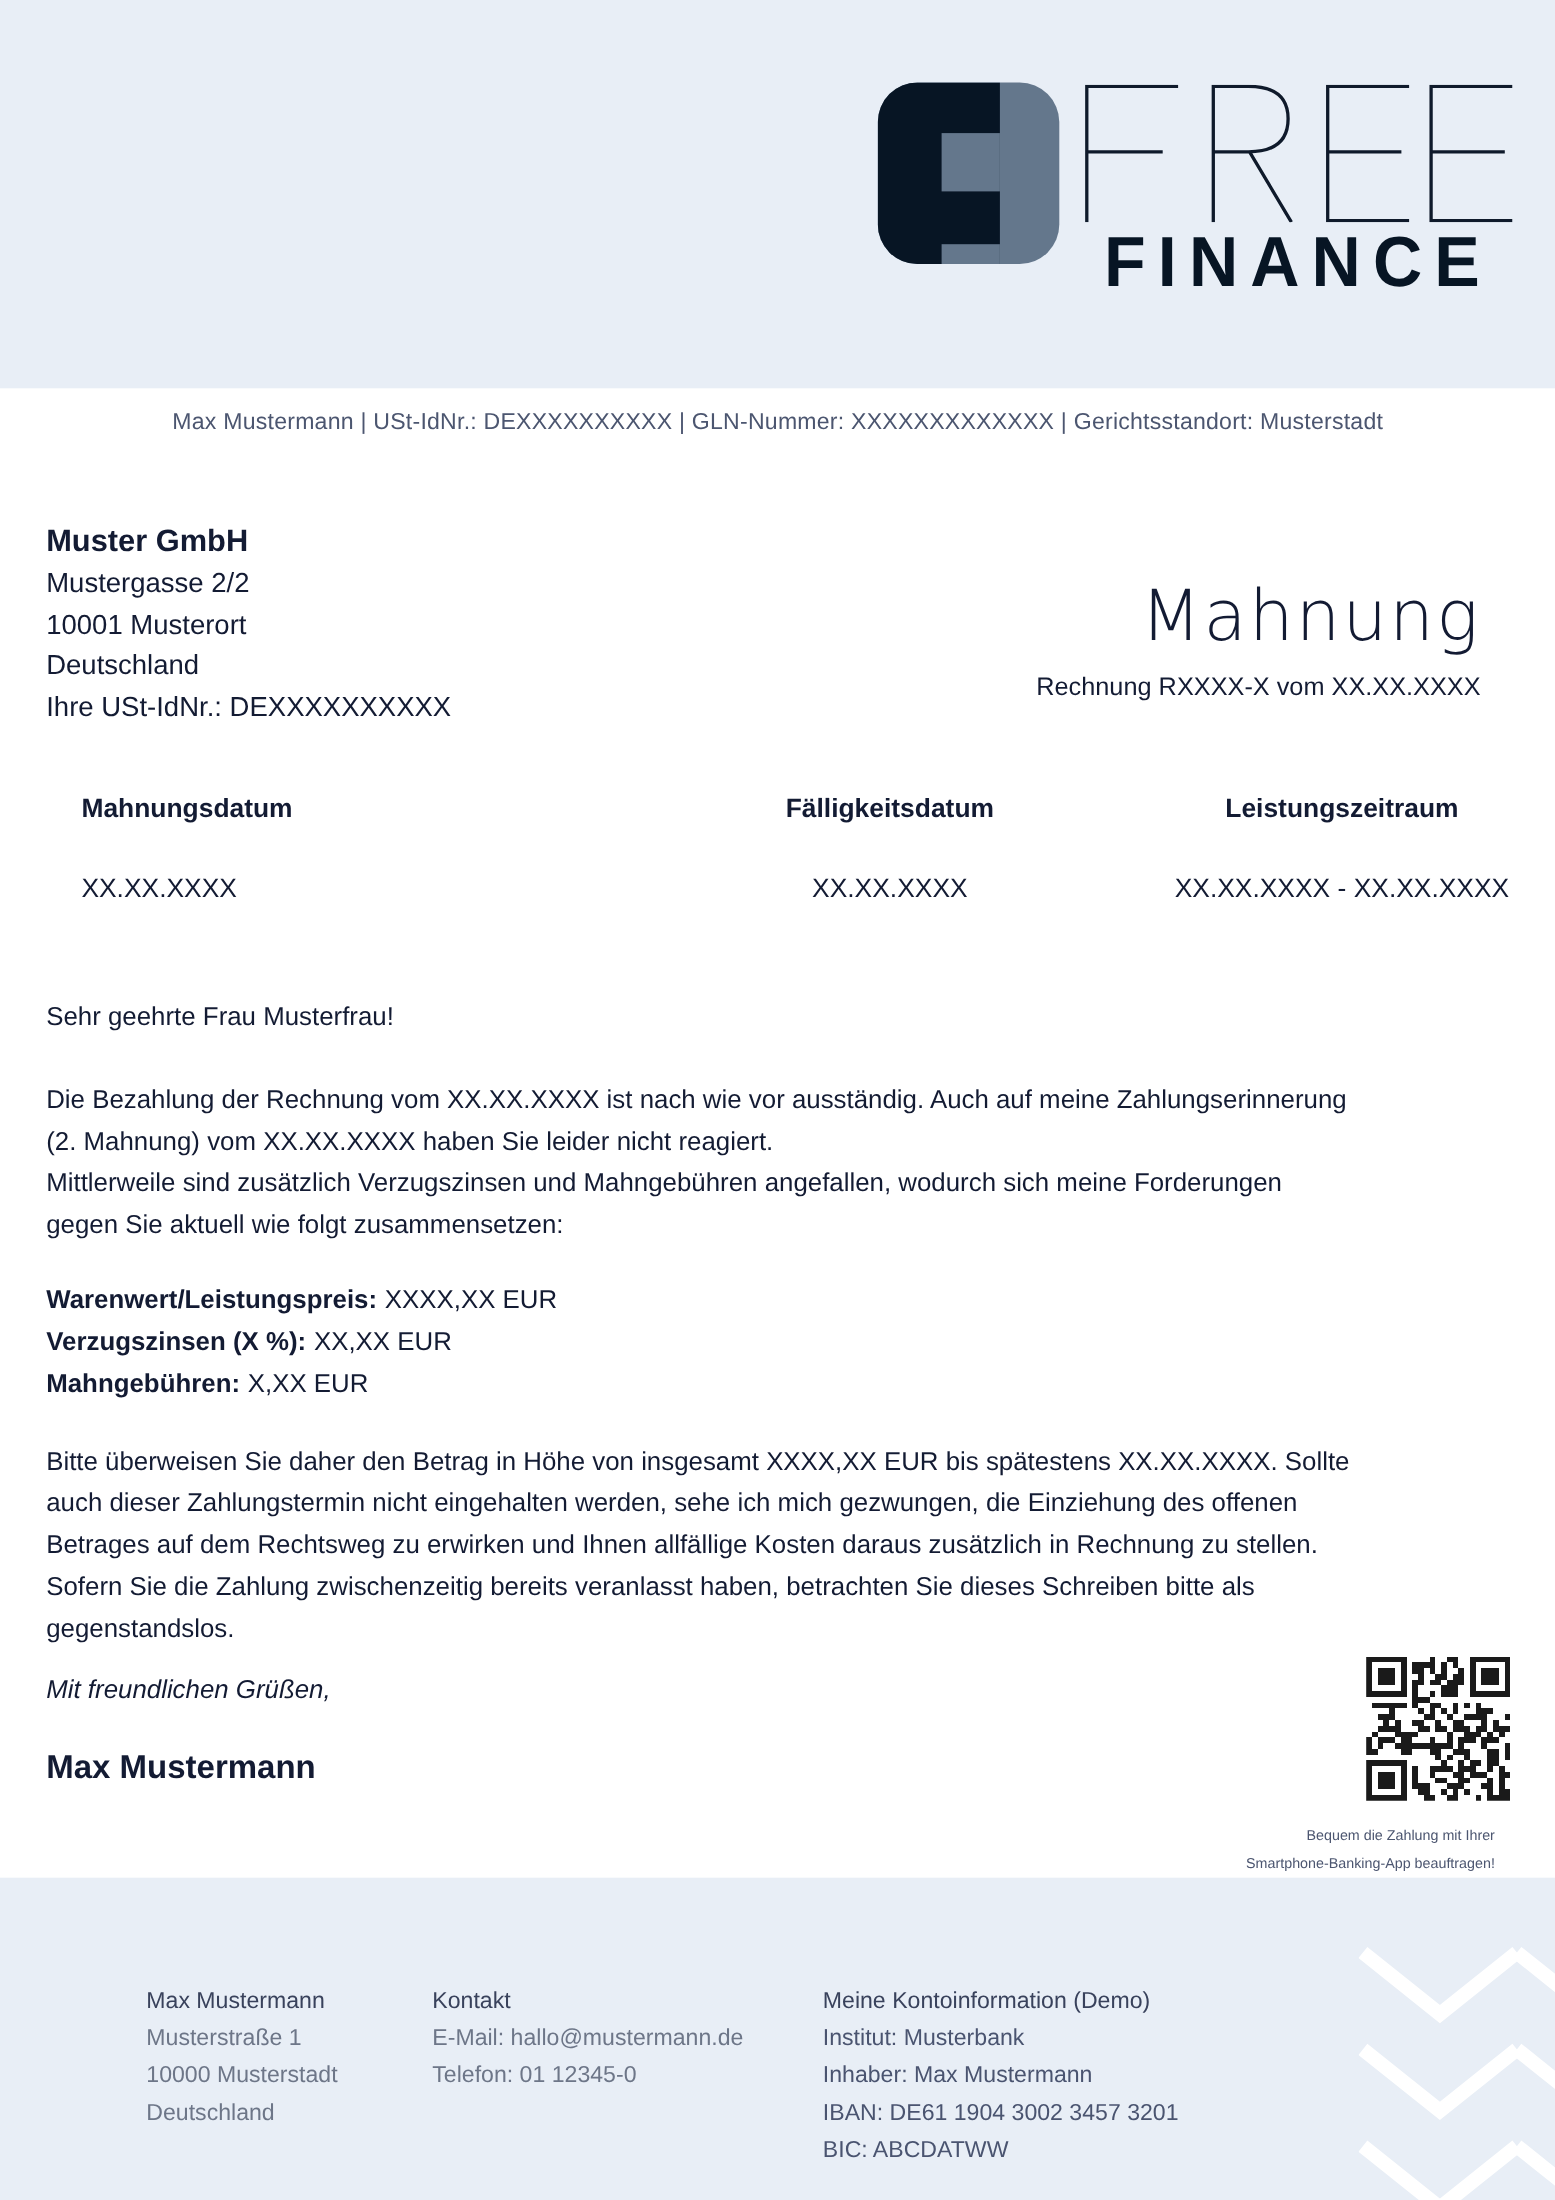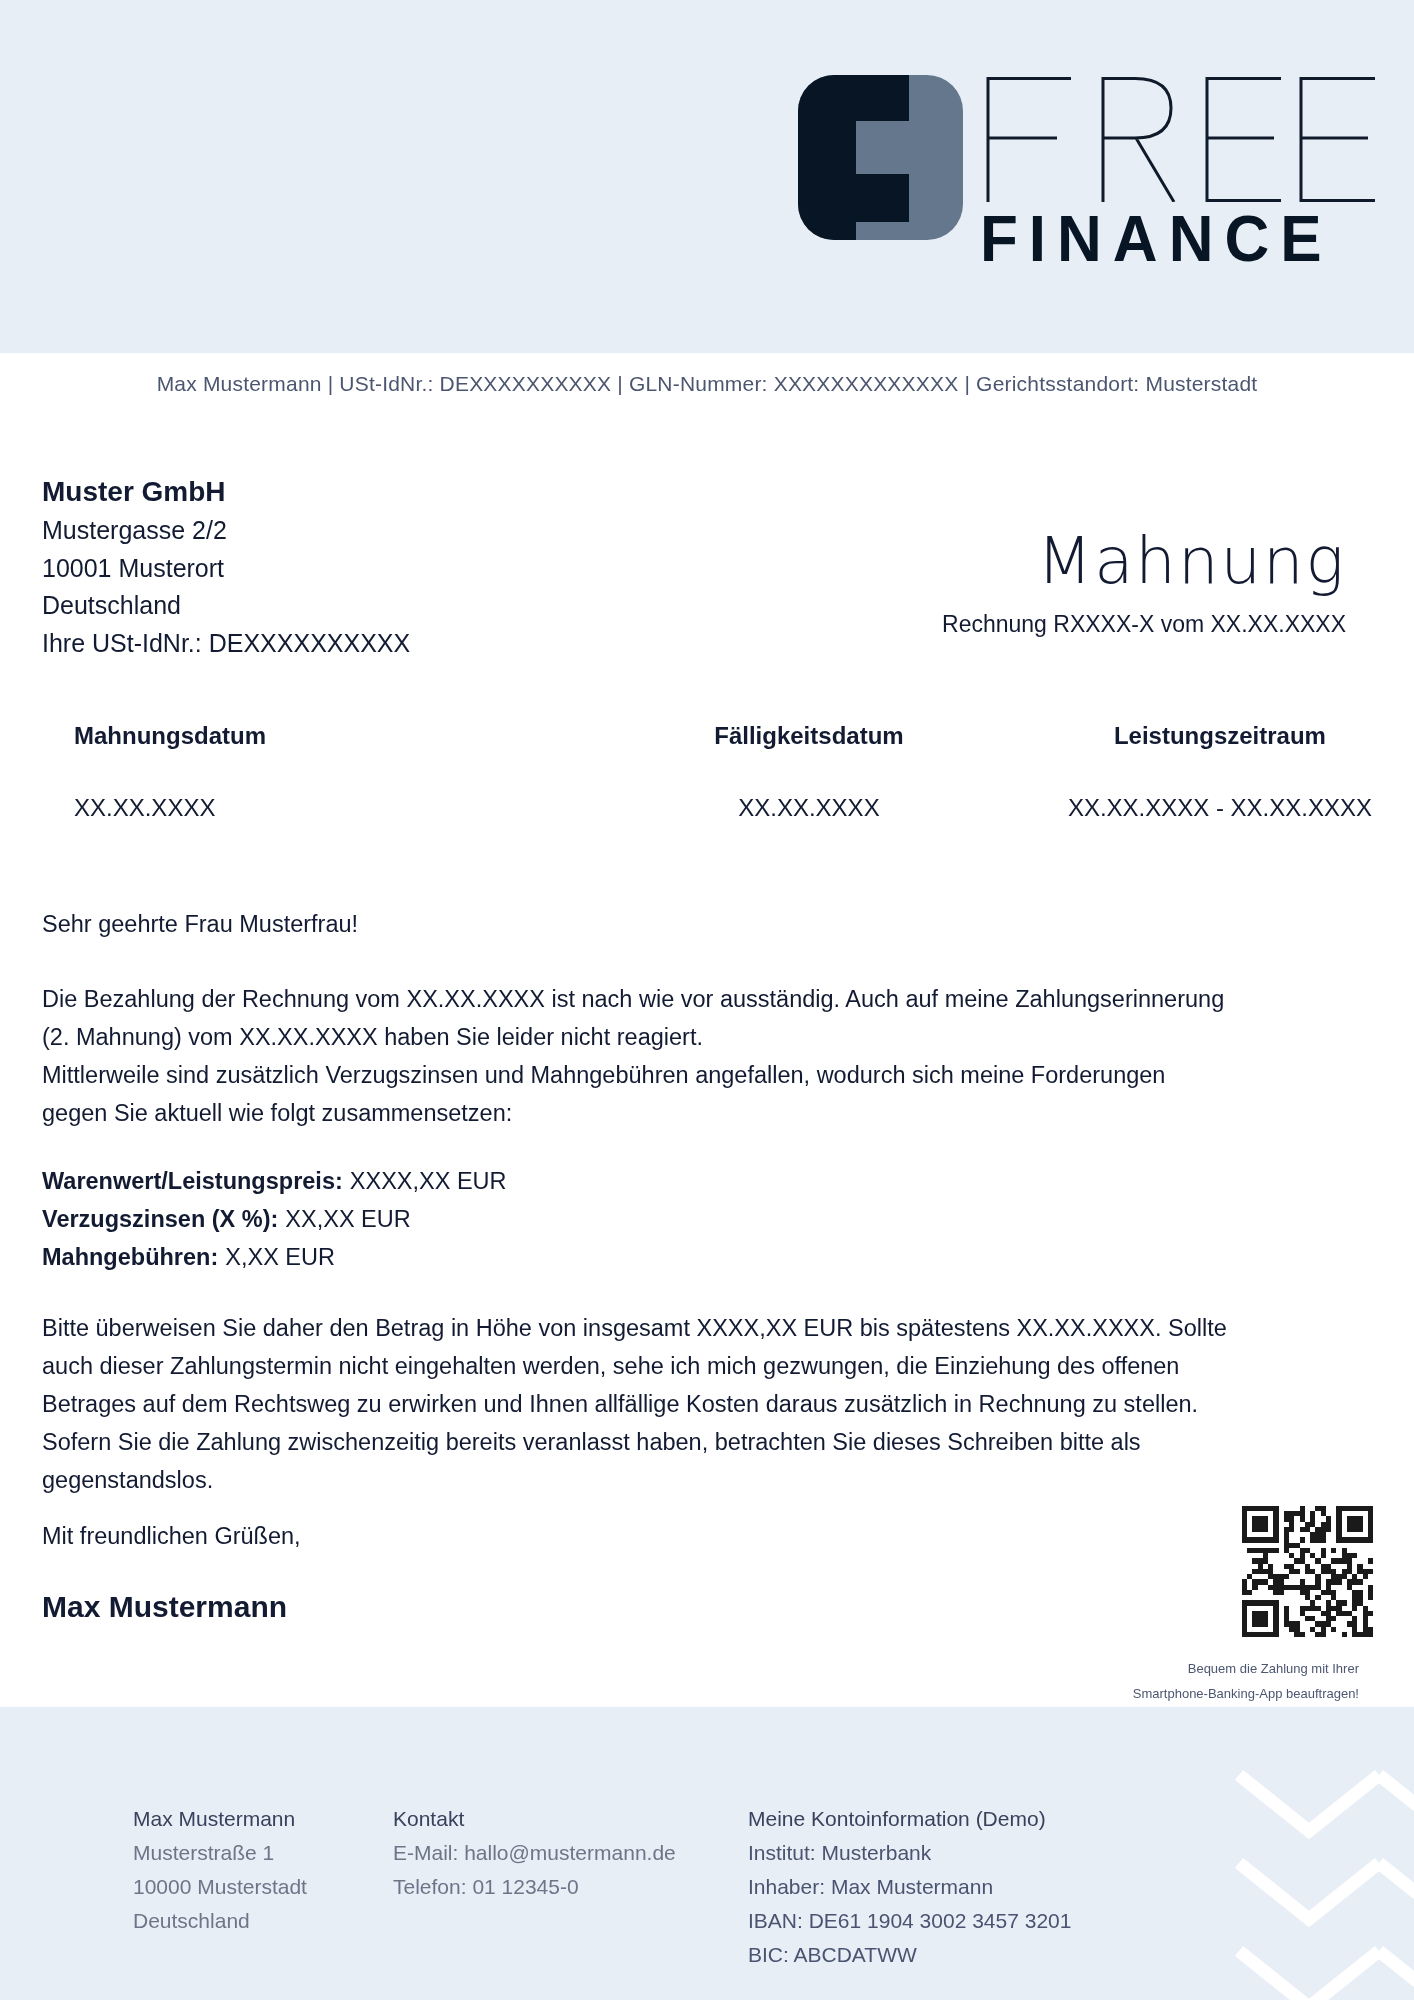--- a/index.html
+++ b/index.html
@@ -2,21 +2,21 @@
 <html style="--page_bg: #ffffff; --banner_bg: #e8eef6; --text: #131b33; --muted: #4c5670; --logo_dark: #071524; --logo_slate: #64778c; --footer_text: #6d7688; --footer_heading: #39425c;"><head>
 <meta charset="utf-8">
 <style>
   * { margin:0; padding:0; box-sizing:border-box; }
   html,body { background:#fff; }
   .page {
     position:relative; width:1414px; height:2000px; background:var(--page_bg,#fff);
     font-family:"Liberation Sans", sans-serif; color:var(--text,#131b33); overflow:hidden;
   }
   
-  .banner { position:absolute; left:0; top:0; width:1414px; height:353px; background:var(--banner_bg,#e8eef6); }
+  .banner { position:absolute; left:0; top:0; width:1414px; height:353px; background:var(--banner_bg,#e8eef6);text-align:center; }
   .logo-mark { position:absolute; left:798px; top:75px; width:165px; height:165px;
     border-radius:36px; overflow:hidden; background:var(--logo_slate,#64778c); }
   .logo-mark .dark   { position:absolute; left:0; top:0; width:67%; height:100%; background:var(--logo_dark,#071524); }
   .logo-mark .notch1 { position:absolute; left:35%; top:28%; width:32%; height:32%; background:var(--logo_slate,#64778c); }
   .logo-mark .notch2 { position:absolute; left:35%; top:89%; width:32%; height:11%; background:var(--logo_slate,#64778c); }
   .logo-free { position:absolute; left:983px; top:77px; }
   .logo-finance { position:absolute; left:980px; top:206px; width:400px;
     font-size:62px; line-height:64px; font-weight:bold; letter-spacing:11px;
     color:var(--logo_dark,#071524); transform:scaleY(1.04); transform-origin:top left; white-space:nowrap; }
   
@@ -40,21 +40,21 @@
   .meta-value { font-size:24px; margin-top:44px; }
   
   .letter-body { position:absolute; left:42px; top:905px; width:1334px;
     font-size:23.5px; line-height:38px; }
   .pre { white-space:pre-line; }
   .salutation { margin-bottom:37px; }
   .amounts { margin-top:30px; }
   .amount-row .lbl { font-weight:bold; }
   .amount-row .val { margin-left:7px; }
   .para3 { margin-top:33px; }
-  .closing { margin-top:18px; }
+  .closing { margin-top:18px;font-style:italic; }
   .signature { margin-top:33px; font-size:30px; font-weight:bold; }
   
   .qr { position:absolute; left:1242px; top:1506px; width:131px; height:131px; background:#fff; }
   .qr-caption { position:absolute; right:55px; top:1656px; text-align:right;
     font-size:13px; line-height:25px; font-weight:300; color:var(--muted,#4c5670); }
   
   .footer { position:absolute; left:0; top:1707px; width:1414px; height:293px;
     background:var(--banner_bg,#e8eef6); overflow:hidden; }
   .f-col { position:absolute; top:95px; font-size:21px; line-height:34px; color:var(--footer_text,#6d7688); }
   .f-col .f-head { color:var(--footer_heading,#39425c); }

